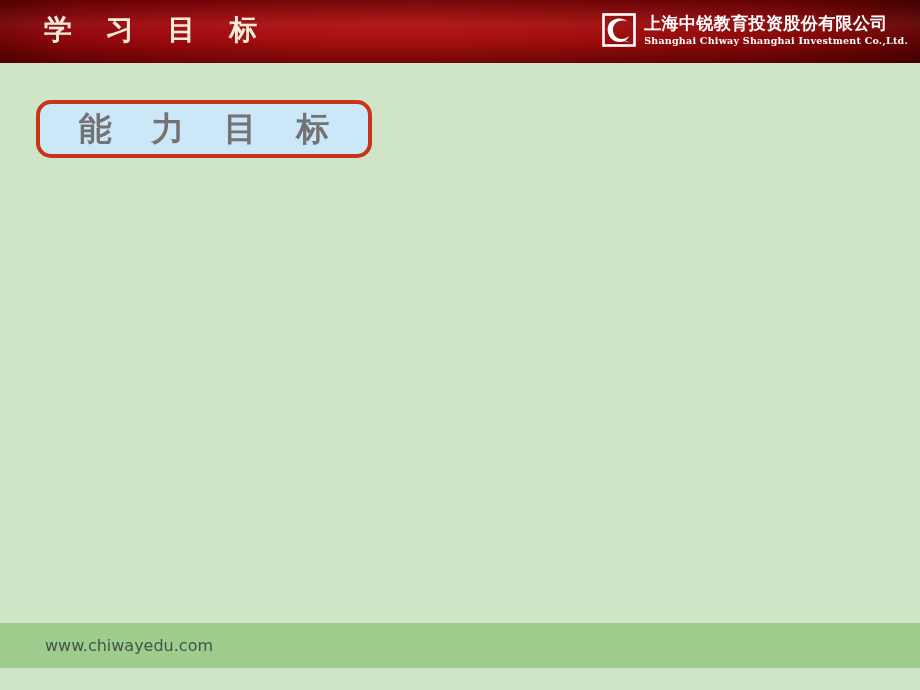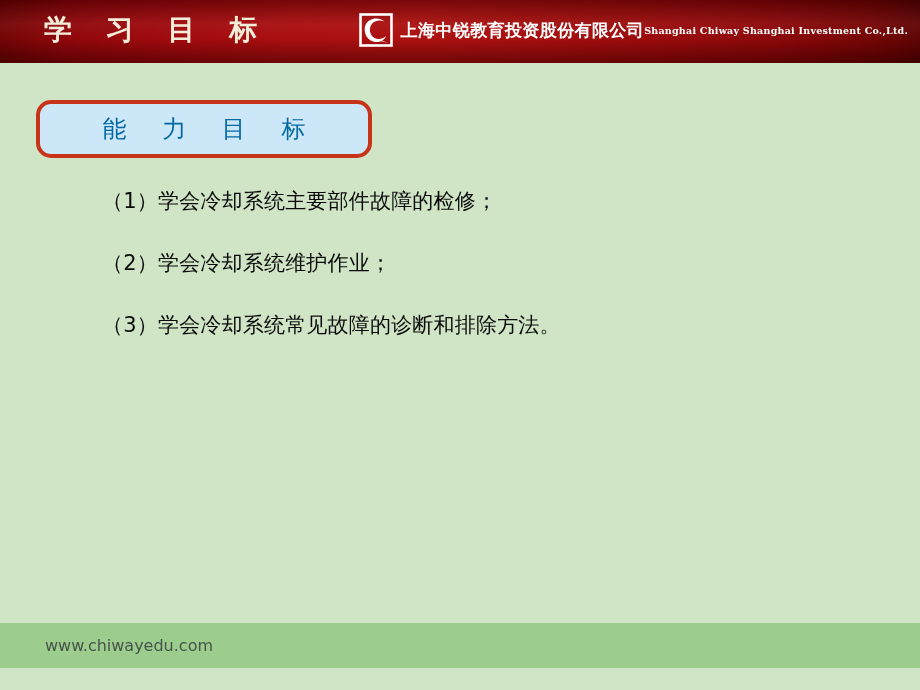--- a/index.html
+++ b/index.html
@@ -81,21 +81,21 @@
     z-index: 3;
   }
   #logo-mark {
     width: 36px;
     height: 36px;
     margin-right: 7px;
     flex: 0 0 auto;
   }
   #logo-text {
     display: flex;
-    flex-direction: row;
+    flex-direction: column;
     justify-content: center;
     line-height: 1;
   }
   #logo-name-cn {
     font-family: "DejaVu Serif", "Liberation Serif", serif;
     font-size: 17px;
     font-weight: bold;
     color: #ffffff;
     letter-spacing: 0.4px;
     white-space: nowrap;
@@ -120,25 +120,25 @@
     box-sizing: border-box;
     background: #cce7f7;
     border: 4px solid #c8341a;
     border-radius: 15px;
     display: flex;
     align-items: center;
     justify-content: center;
   }
   #objective-box-label {
     font-family: "DejaVu Sans", "Liberation Sans", sans-serif;
-    font-size: 24px;
-    font-weight: normal;
+    font-size: 33px;
+    font-weight: bold;
     letter-spacing: 14px;
     text-indent: 14px;
-    color: #0369a1;
+    color: #737373;
     white-space: nowrap;
   }
 
   
   #objective-list {
     position: absolute;
     left: 102px;
     top: 186px;
     width: 760px;
   }
@@ -202,23 +202,18 @@
         <div id="logo-name-en">Shanghai Chiway Shanghai Investment Co.,Ltd.</div>
       </div>
 
     </div>
   </div>
 
   <div id="objective-box">
     <span id="objective-box-label">能 力 目 标</span>
   </div>
 
-  <div id="objective-list">
-    <div class="objective-item">（1）学会冷却系统主要部件故障的检修；</div>
-    <div class="objective-item">（2）学会冷却系统维护作业；</div>
-    <div class="objective-item">（3）学会冷却系统常见故障的诊断和排除方法。</div>
-  </div>
 
   <div id="footer">
     <div id="footer-url">www.chiwayedu.com</div>
   </div>
 
 </div>
 
 </body></html>

